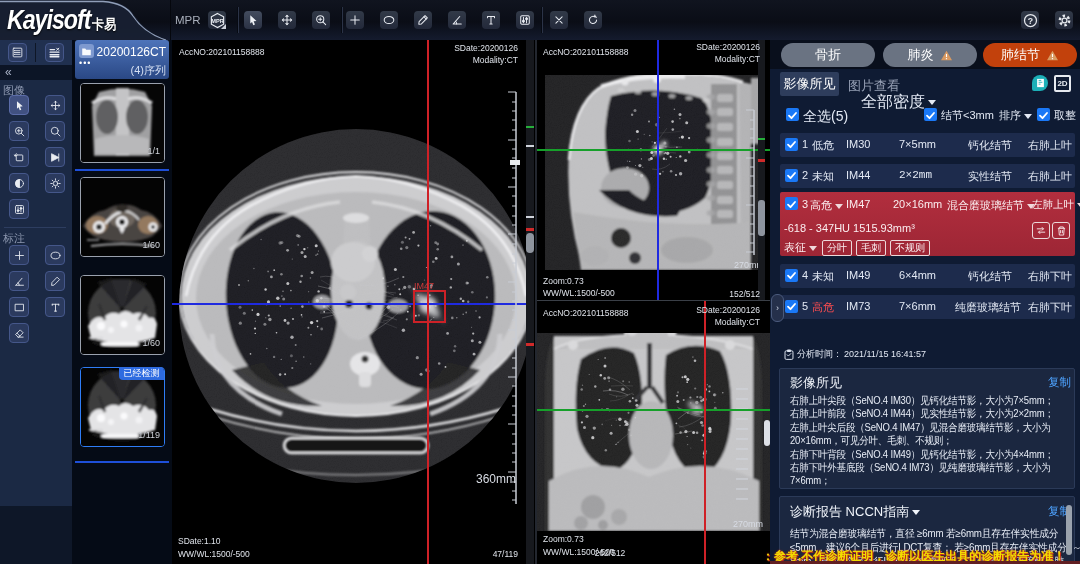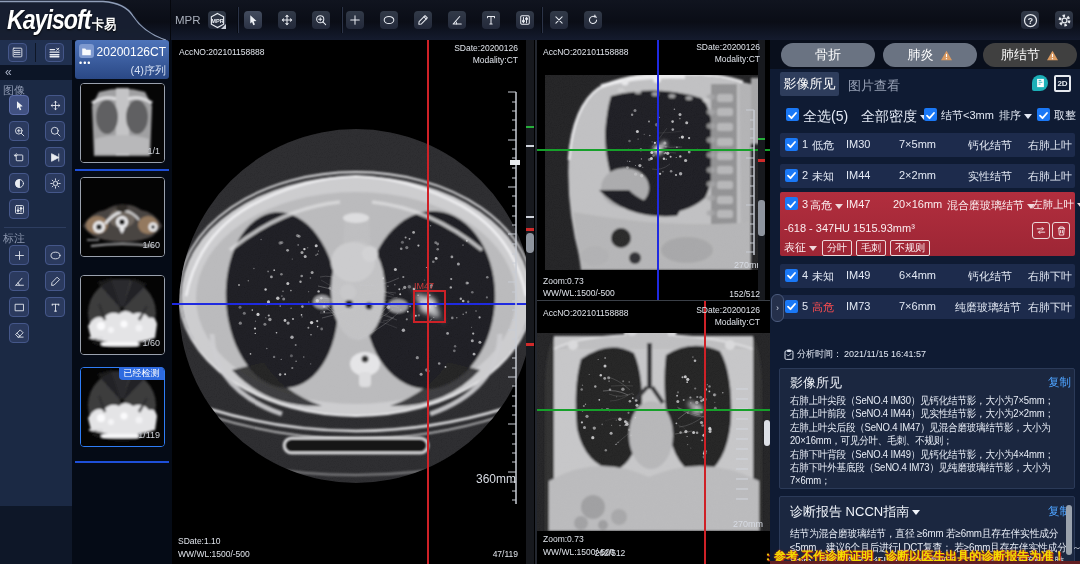--- a/index.html
+++ b/index.html
@@ -1080,39 +1080,39 @@
 <div class="vtxt" style="left:460px;top:548px;width:300px;text-align:center;">262/512</div>
 <div class="abs" style="left:535px;top:40px;width:2px;height:524px;background:#23272f;"></div>
 <div class="abs" style="left:770px;top:40px;width:310px;height:524px;background:#0f1b33;"></div>
 <div class="abs" style="left:770px;top:40px;width:310px;height:29px;background:#090f1c;"></div>
 <div class="pill" style="left:781px;background:#6a7382;">骨折</div>
 <div class="pill" style="left:883px;background:#6a7382;">肺炎 <svg width="13" height="11" viewBox="0 0 16 14">
       <path d="M8,1 L15,13 H1 Z" fill="#d99a62"></path>
       <path d="M8,5 V9" stroke="#fff" stroke-width="1.4"></path>
       <circle cx="8" cy="11" r="0.9" fill="#fff"></circle>
     </svg></div>
-<div class="pill" style="left:983px;background:#404040;">肺结节 <svg width="13" height="11" viewBox="0 0 16 14">
+<div class="pill" style="left:983px;background:#c2410c;">肺结节 <svg width="13" height="11" viewBox="0 0 16 14">
       <path d="M8,1 L15,13 H1 Z" fill="#d99a62"></path>
       <path d="M8,5 V9" stroke="#fff" stroke-width="1.4"></path>
       <circle cx="8" cy="11" r="0.9" fill="#fff"></circle>
     </svg></div>
 <div class="abs" style="left:780px;top:72px;width:59px;height:24px;background:#2e3d5c;border-radius:2px;font-size:13px;color:#fff;text-align:center;line-height:24px;">影像所见</div>
 <div class="abs" style="left:848px;top:77px;font-size:13px;color:#96a0b5;">图片查看</div>
 <div class="abs" style="left:1032px;top:75px;width:16px;height:16px;border-radius:50% 50% 50% 2px;background:#1cb0b8;display:flex;align-items:center;justify-content:center;">
     <svg width="9" height="10" viewBox="0 0 12 13">
       <rect x="1.5" y="1" width="9" height="11" fill="#fff"></rect>
       <path d="M3.5,3 H7 M3.5,5.5 H8.5 M3.5,8 H6" stroke="#1cb0b8" stroke-width="1.2"></path>
     </svg>
   </div>
 <div class="abs" style="left:1054px;top:75px;width:13px;height:13px;border:2px solid #e6eaf0;border-radius:2px;font-size:8px;font-weight:bold;color:#e6eaf0;text-align:center;line-height:13px;">2D</div>
 <div class="ck" style="left:786px;top:108px;"><svg width="13" height="13" viewBox="0 0 13 13">
       <polyline points="3,6.6 5.5,9.2 10,4" stroke="#fff" stroke-width="1.8" fill="none" stroke-linecap="round" stroke-linejoin="round"></polyline>
     </svg></div>
 <div class="abs" style="left:803px;top:108px;font-size:14px;color:#e3e9f4;">全选(5)</div>
-<div class="abs" style="left:861px;top:108px;font-size:14px;color:#e3e9f4;">全部密度<span style="display:inline-block;width:0;height:0;border-left:4px solid transparent;border-right:4px solid transparent;border-top:5px solid #e3e9f4;vertical-align:middle;margin-left:3px;"></span></div>
+<div class="abs" style="left:861px;top:92px;font-size:16px;color:#e3e9f4;">全部密度<span style="display:inline-block;width:0;height:0;border-left:4px solid transparent;border-right:4px solid transparent;border-top:5px solid #e3e9f4;vertical-align:middle;margin-left:3px;"></span></div>
 <div class="ck" style="left:924px;top:108px;"><svg width="13" height="13" viewBox="0 0 13 13">
       <polyline points="3,6.6 5.5,9.2 10,4" stroke="#fff" stroke-width="1.8" fill="none" stroke-linecap="round" stroke-linejoin="round"></polyline>
     </svg></div>
 <div class="abs" style="left:941px;top:108px;font-size:11px;color:#e3e9f4;">结节&lt;3mm</div>
 <div class="abs" style="left:999px;top:108px;font-size:11px;color:#e3e9f4;">排序<span style="display:inline-block;width:0;height:0;border-left:4px solid transparent;border-right:4px solid transparent;border-top:5px solid #e3e9f4;vertical-align:middle;margin-left:3px;"></span></div>
 <div class="ck" style="left:1037px;top:108px;"><svg width="13" height="13" viewBox="0 0 13 13">
       <polyline points="3,6.6 5.5,9.2 10,4" stroke="#fff" stroke-width="1.8" fill="none" stroke-linecap="round" stroke-linejoin="round"></polyline>
     </svg></div>
 <div class="abs" style="left:1054px;top:108px;font-size:11px;color:#e3e9f4;">取整</div>
 <div class="row" style="top:133px;">
@@ -1126,21 +1126,21 @@
     <div class="rtx" style="left:188px;">钙化结节</div>
     <div class="rtx" style="left:248px;">右肺上叶</div>
   </div>
 <div class="row" style="top:164px;">
     <div class="ck" style="left:5px;top:5px;"><svg width="13" height="13" viewBox="0 0 13 13">
         <polyline points="3,6.6 5.5,9.2 10,4" stroke="#fff" stroke-width="1.8" fill="none" stroke-linecap="round" stroke-linejoin="round"></polyline>
       </svg></div>
     <div class="rtx" style="left:22px;">2</div>
     <div class="rtx" style="left:32px;color:#e3e9f4;">未知</div>
     <div class="rtx" style="left:66px;">IM44</div>
-    <div class="rtx" style="left:119px;">2×2mm</div>
+    <div class="rtx" style="left:119px;font-family:Liberation Mono, monospace;">2×2mm</div>
     <div class="rtx" style="left:188px;">实性结节</div>
     <div class="rtx" style="left:248px;">右肺上叶</div>
   </div>
 <div class="abs" style="left:780px;top:192px;width:295px;height:64px;background:linear-gradient(180deg,#b22e3e,#9d2635);border-radius:2px;"></div>
 <div class="ck" style="left:785px;top:197px;"><svg width="13" height="13" viewBox="0 0 13 13">
       <polyline points="3,6.6 5.5,9.2 10,4" stroke="#fff" stroke-width="1.8" fill="none" stroke-linecap="round" stroke-linejoin="round"></polyline>
     </svg></div>
 <div class="abs" style="left:802px;top:198px;font-size:11px;color:#fbeef0;">3</div>
 <div class="abs" style="left:810px;top:198px;font-size:11px;color:#fbeef0;">高危<span style="display:inline-block;width:0;height:0;border-left:4px solid transparent;border-right:4px solid transparent;border-top:5px solid #f0d9dc;vertical-align:middle;margin-left:3px;"></span></div>
 <div class="abs" style="left:846px;top:198px;font-size:11px;color:#fbeef0;">IM47</div>

